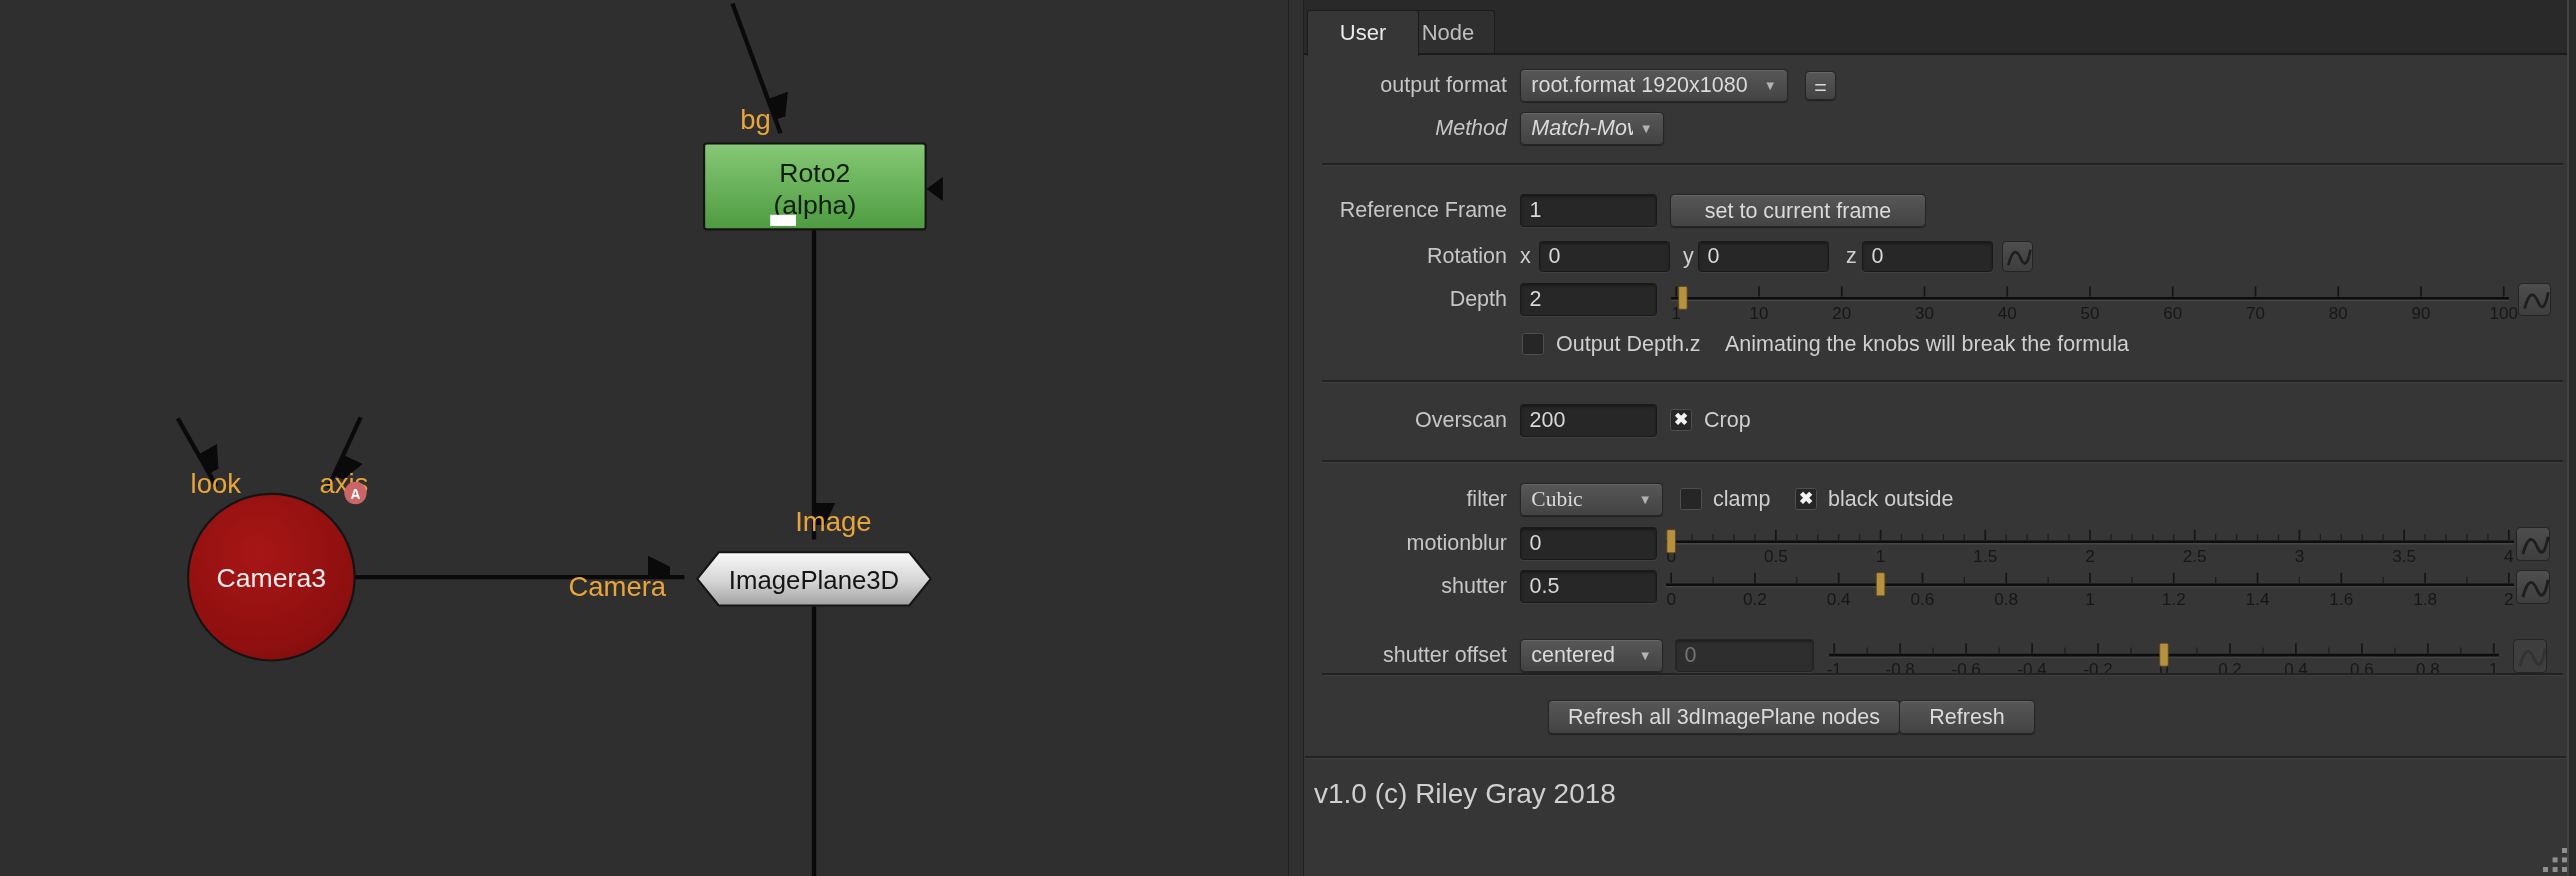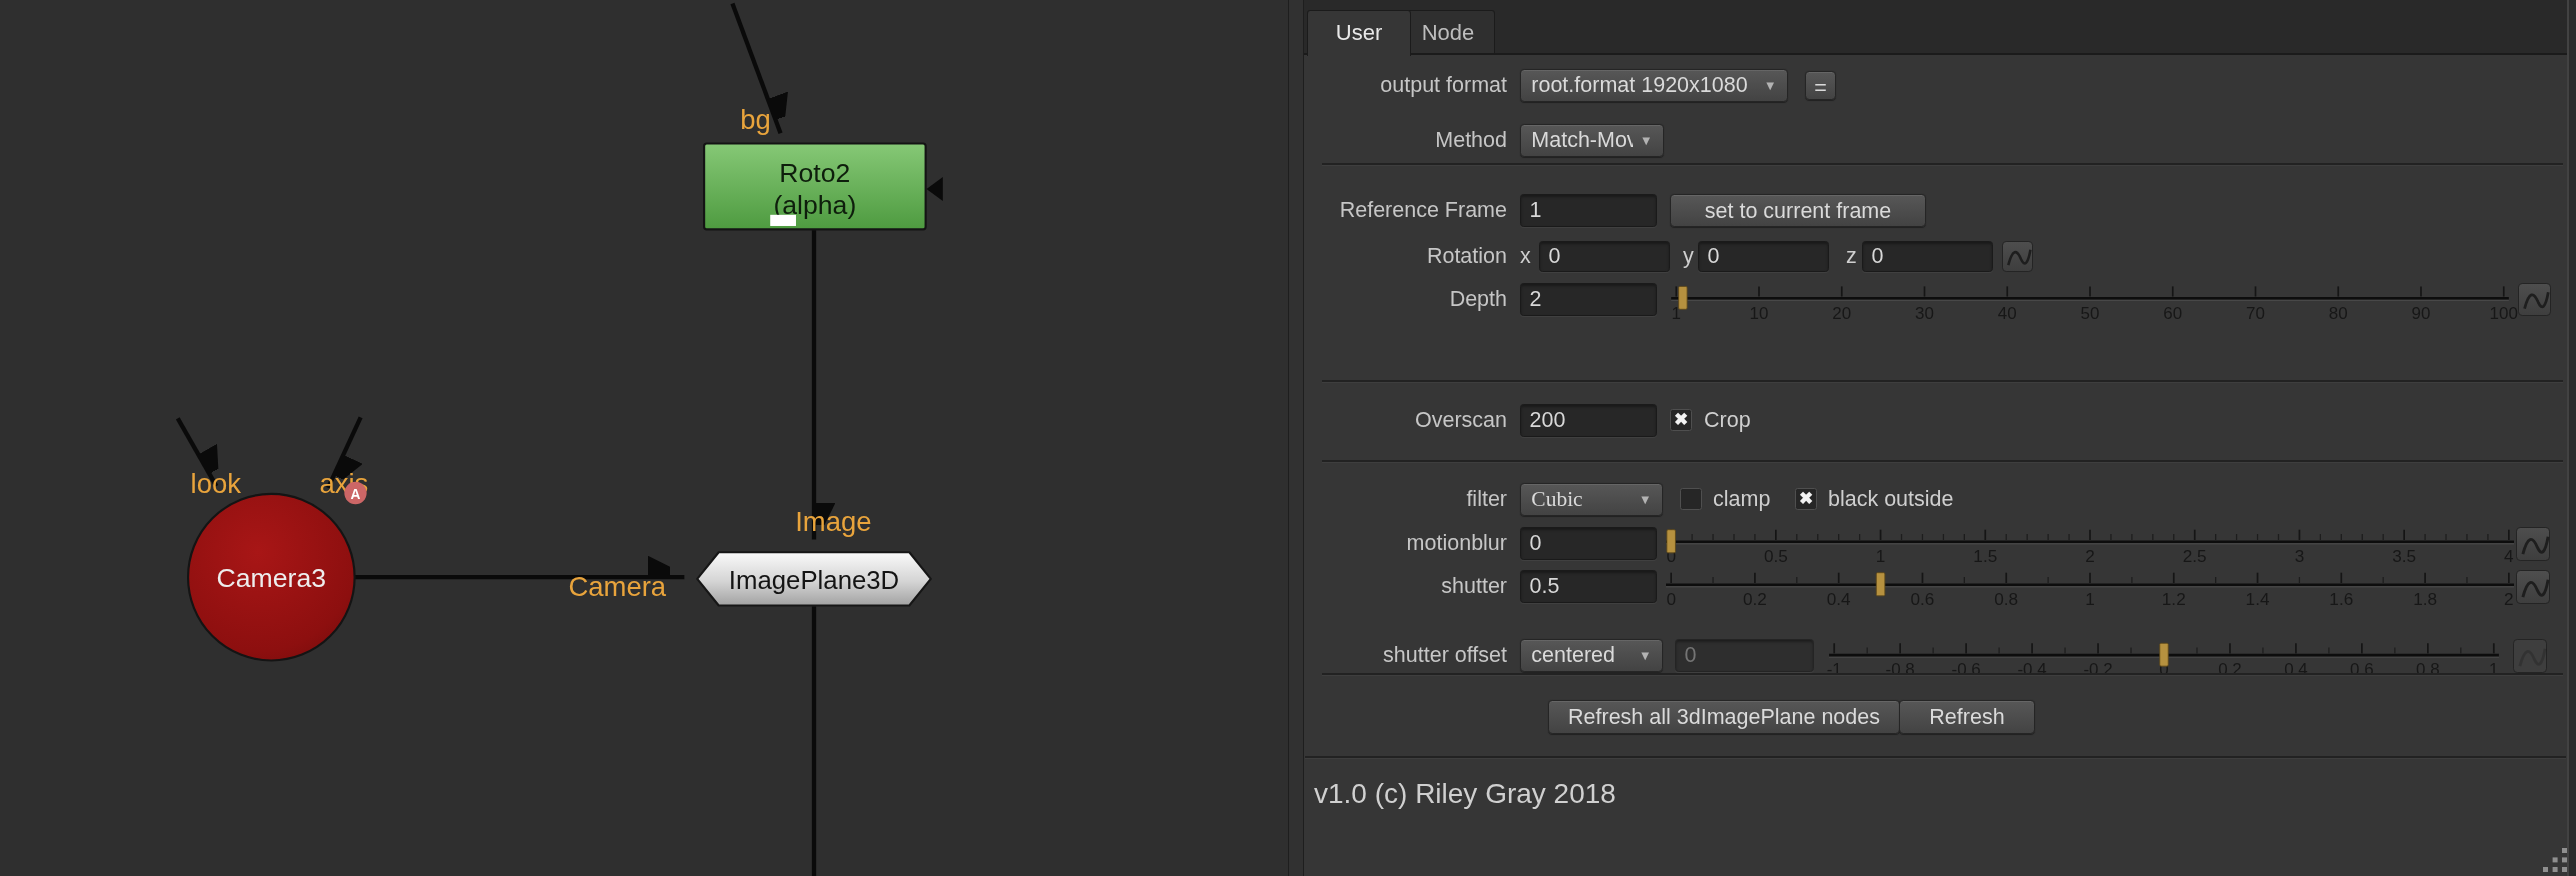--- a/index.html
+++ b/index.html
@@ -109,33 +109,33 @@
     <g>
       <circle cx="414" cy="574" r="13" fill="#c66"></circle>
       <text x="414" y="581" font-size="16" font-weight="bold" fill="#ffffff" text-anchor="middle">A</text>
     </g>
   </svg>
 
   <div id="panel">
     <div id="splitter"></div>
     <div id="tabstrip"></div>
     <div class="tabline"></div>
-    <div class="tab active" style="left:19px;width:104px;">User</div>
+    <div class="tab active" style="left:19px;width:112px;">User</div>
     <div class="tab" style="left:113px;width:94px;">Node</div>
 
     <div class="row" style="top:69px;height:33px;">
       <div class="rowlabel lh38">output format</div>
       <div class="dropdown" style="left:232px;width:268px;">
         <span class="dd-label">root.format 1920x1080</span>
         <span class="caret">▼</span>
       </div>
       <button class="btn" style="left:517px;width:31px;top:1.7px;height:29px;">=</button>
     </div>
 
-    <div class="row" style="top:124px;height:33px;">
+    <div class="row" style="top:112px;height:33px;font-style:italic;">
       <div class="rowlabel lh38">Method</div>
       <div class="dropdown" style="left:232px;width:144px;">
         <span class="dd-label">Match-Move</span>
         <span class="caret">▼</span>
       </div>
     </div>
 
     <div class="divider" style="top:163px;"></div>
 
     <div class="row" style="top:194px;height:33px;">
@@ -189,20 +189,25 @@
             <text x="982" y="42" font-size="20" fill="#171717" text-anchor="middle">100</text>
             <rect x="8.808" y="4" width="10" height="27" rx="1.5" fill="#b6913f" stroke="#5c471a" stroke-width="1"></rect>
           </svg></div>
       <div class="anim" style="left:1230px;top:0;">
         <svg width="31" height="31" viewBox="0 0 34 34">
             <path d="M5,26 C10,7 15,7 20,19 C24,28 28,25 31,8" stroke="#1e1e1e" stroke-width="3" fill="none"></path>
           </svg>
       </div>
     </div>
 
+    <div class="row" style="top:331px;height:26px;">
+      <div class="cb" style="left:234px;top:1.7px;"></div>
+      <div class="smalltext lh30" style="left:268px;">Output Depth.z</div>
+      <div class="smalltext lh30" style="left:437px;">Animating the knobs will break the formula</div>
+    </div>
 
     <div class="divider" style="top:380px;"></div>
 
     <div class="row" style="top:404px;height:33px;">
       <div class="rowlabel lh38">Overscan</div>
       <input class="field" style="left: 232px; width: 137px;" value="200">
       <div class="cb checked" style="left:382px;top:5.2px;">✖</div>
       <div class="smalltext lh38" style="left:416px;">Crop</div>
     </div>
 

